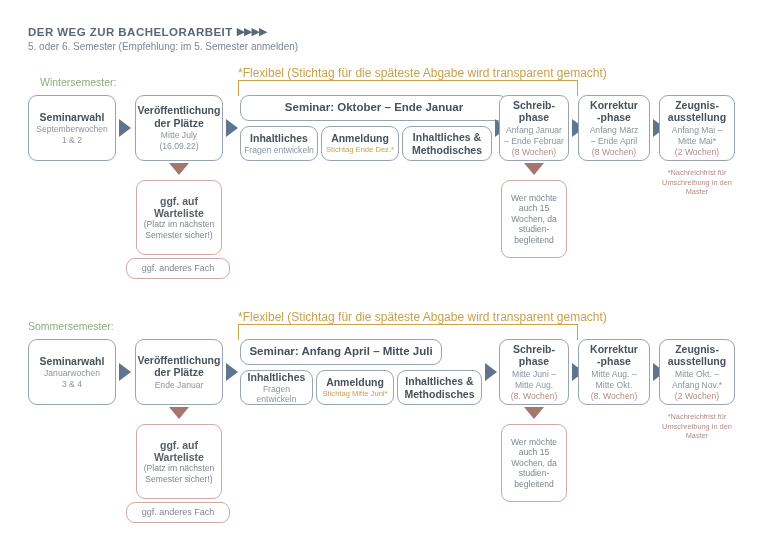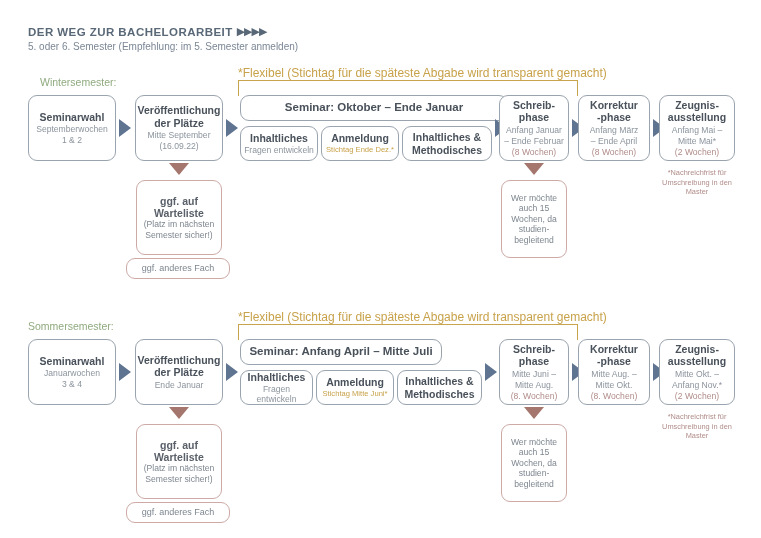--- a/index.html
+++ b/index.html
@@ -100,21 +100,21 @@
     <div class="t">Seminarwahl</div>
     <div class="s">Septemberwochen</div>
     <div class="s">1 &amp; 2</div>
   </div>
 
   <div class="arrow-r" style="left:119px;top:119px;"></div>
 
   <div class="box" style="left:135px;top:95px;width:88px;height:66px;">
     <div class="t">Veröffentlichung</div>
     <div class="t">der Plätze</div>
-    <div class="s">Mitte September</div>
+    <div class="s">Mitte July</div>
     <div class="s">(16.09.22)</div>
   </div>
 
   <div class="arrow-d" style="left:169px;top:163px;"></div>
 
   <div class="box rosebox" style="left:136px;top:180px;width:86px;height:75px;">
     <div class="t">ggf. auf</div>
     <div class="t">Warteliste</div>
     <div class="p">(Platz im nächsten</div>
     <div class="p">Semester sicher!)</div>

